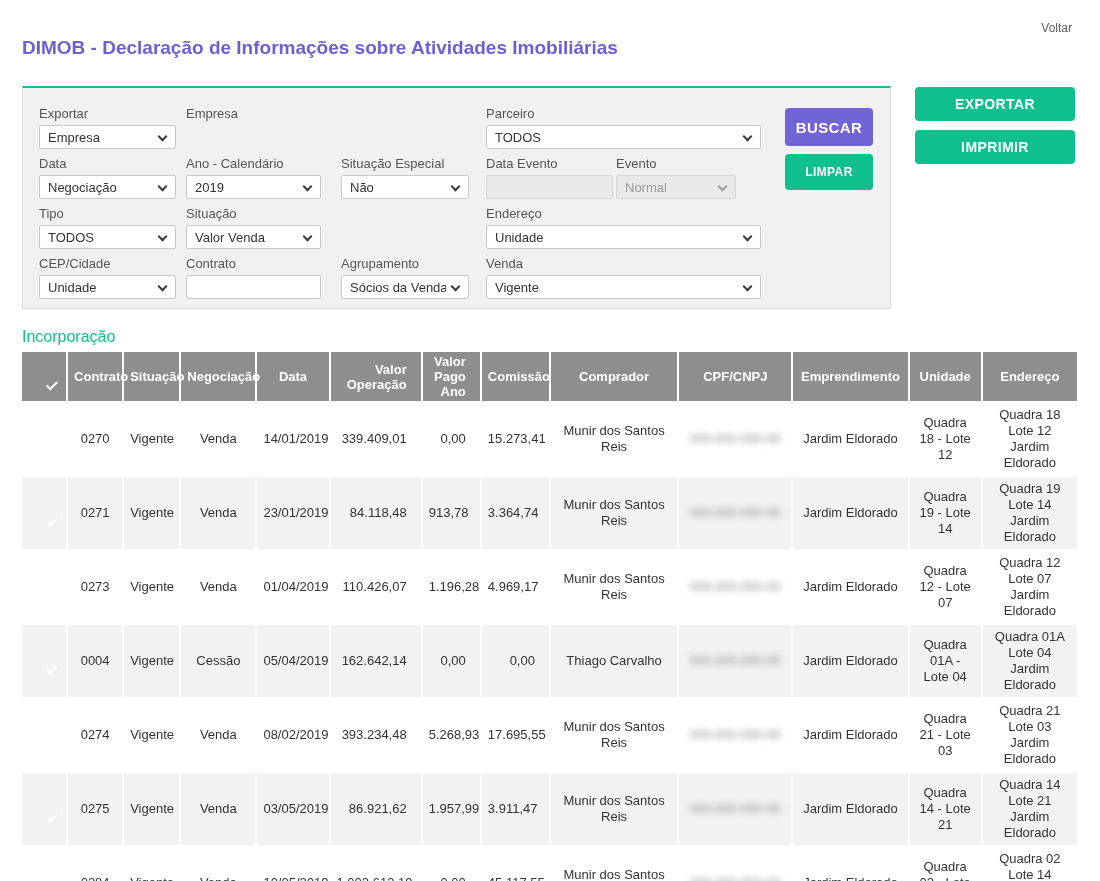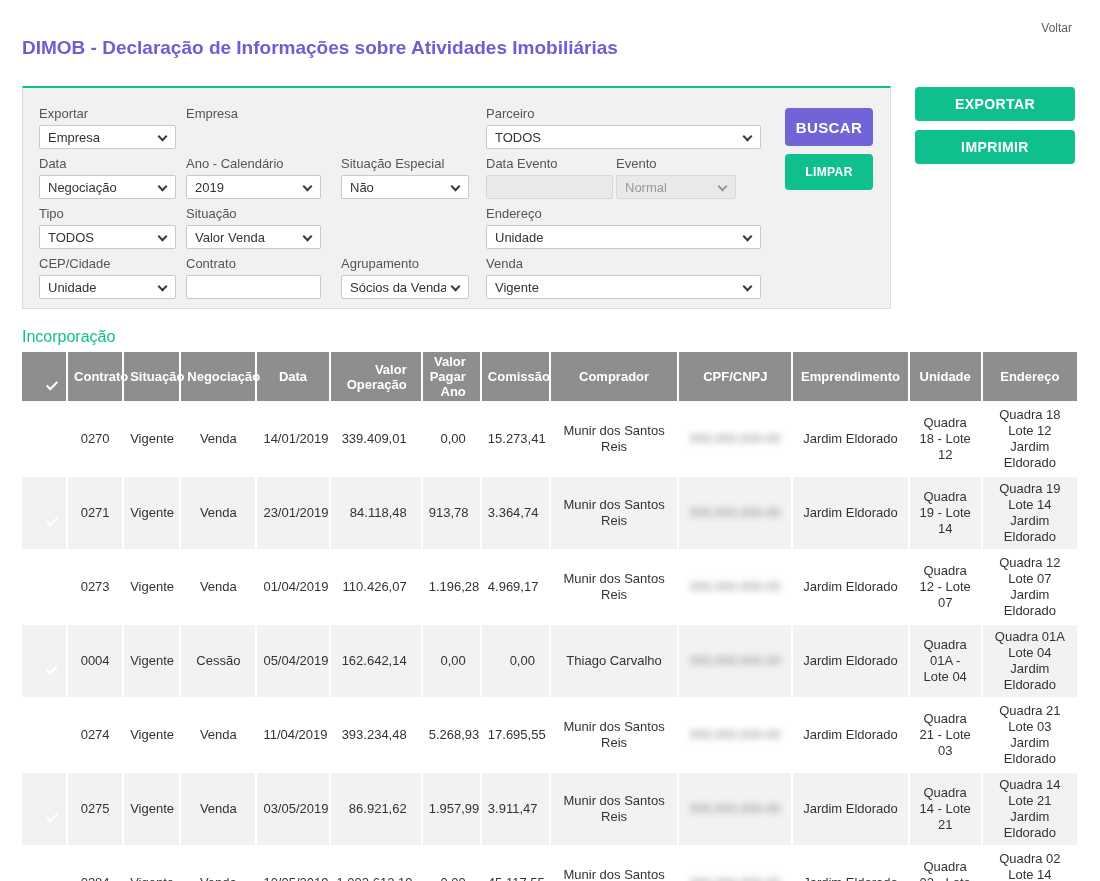--- a/index.html
+++ b/index.html
@@ -190,21 +190,21 @@
         <col style="width:94px">
       </colgroup>
       <thead>
         <tr>
           <th class="c"><span class="cb"></span></th>
           <th class="c">Contrato</th>
           <th class="c">Situação</th>
           <th class="c">Negociação</th>
           <th class="c">Data</th>
           <th class="r">Valor Operação</th>
-          <th class="r">Valor Pagar Ano</th>
+          <th class="r">Valor Pago Ano</th>
           <th class="r">Comissão</th>
           <th class="l">Comprador</th>
           <th class="l">CPF/CNPJ</th>
           <th class="l">Emprendimento</th>
           <th class="l">Unidade</th>
           <th class="l">Endereço</th>
         </tr>
       </thead>
       <tbody>
           <tr>
@@ -265,21 +265,21 @@
       <td class="l"><span class="blurred">000.000.000-00</span></td>
       <td class="l">Jardim Eldorado</td>
       <td class="l">Quadra 01A - Lote 04</td>
       <td class="l">Quadra 01A Lote 04 Jardim Eldorado</td>
     </tr>
           <tr>
       <td class="c"><span class="cb"></span></td>
       <td class="c">0274</td>
       <td class="c">Vigente</td>
       <td class="c">Venda</td>
-      <td class="c">11/04/2019</td>
+      <td class="c">08/02/2019</td>
       <td class="r">393.234,48</td>
       <td class="r">5.268,93</td>
       <td class="r">17.695,55</td>
       <td class="l">Munir dos Santos Reis</td>
       <td class="l"><span class="blurred">000.000.000-00</span></td>
       <td class="l">Jardim Eldorado</td>
       <td class="l">Quadra 21 - Lote 03</td>
       <td class="l">Quadra 21 Lote 03 Jardim Eldorado</td>
     </tr>
           <tr class="alt">

